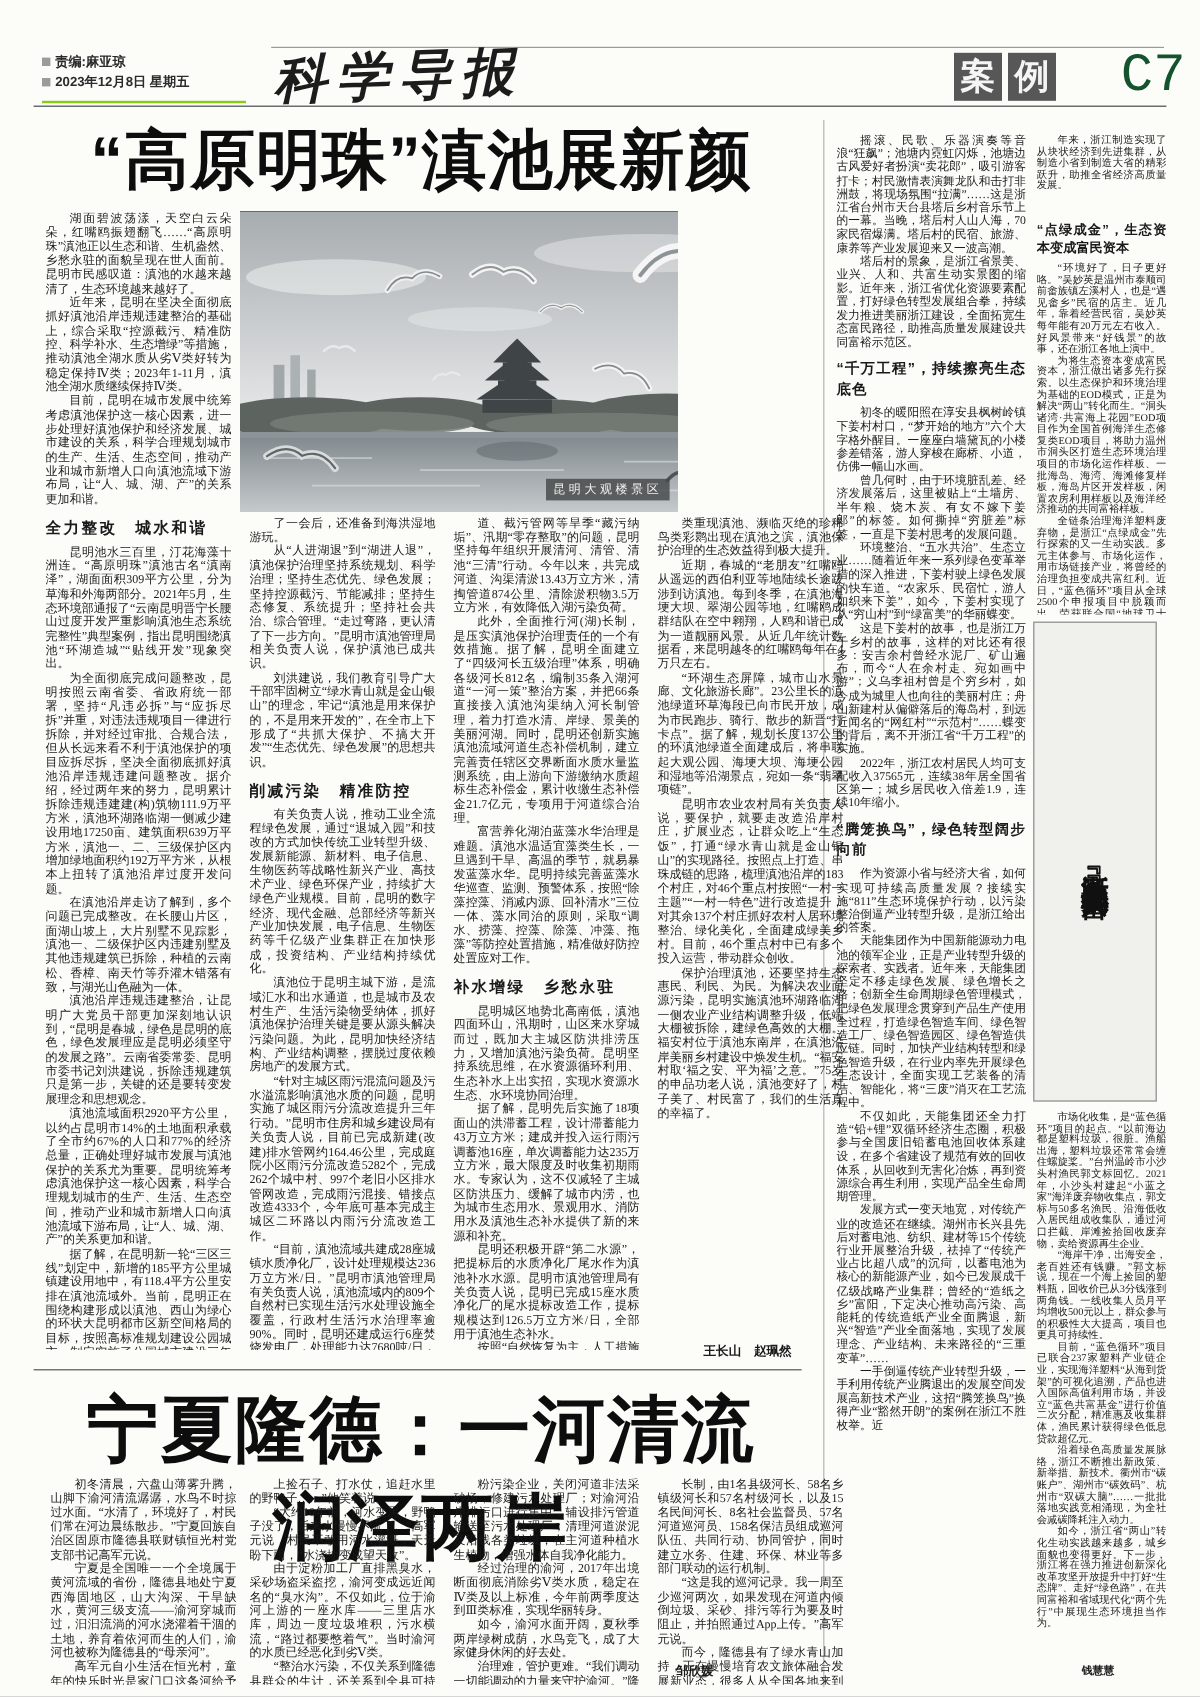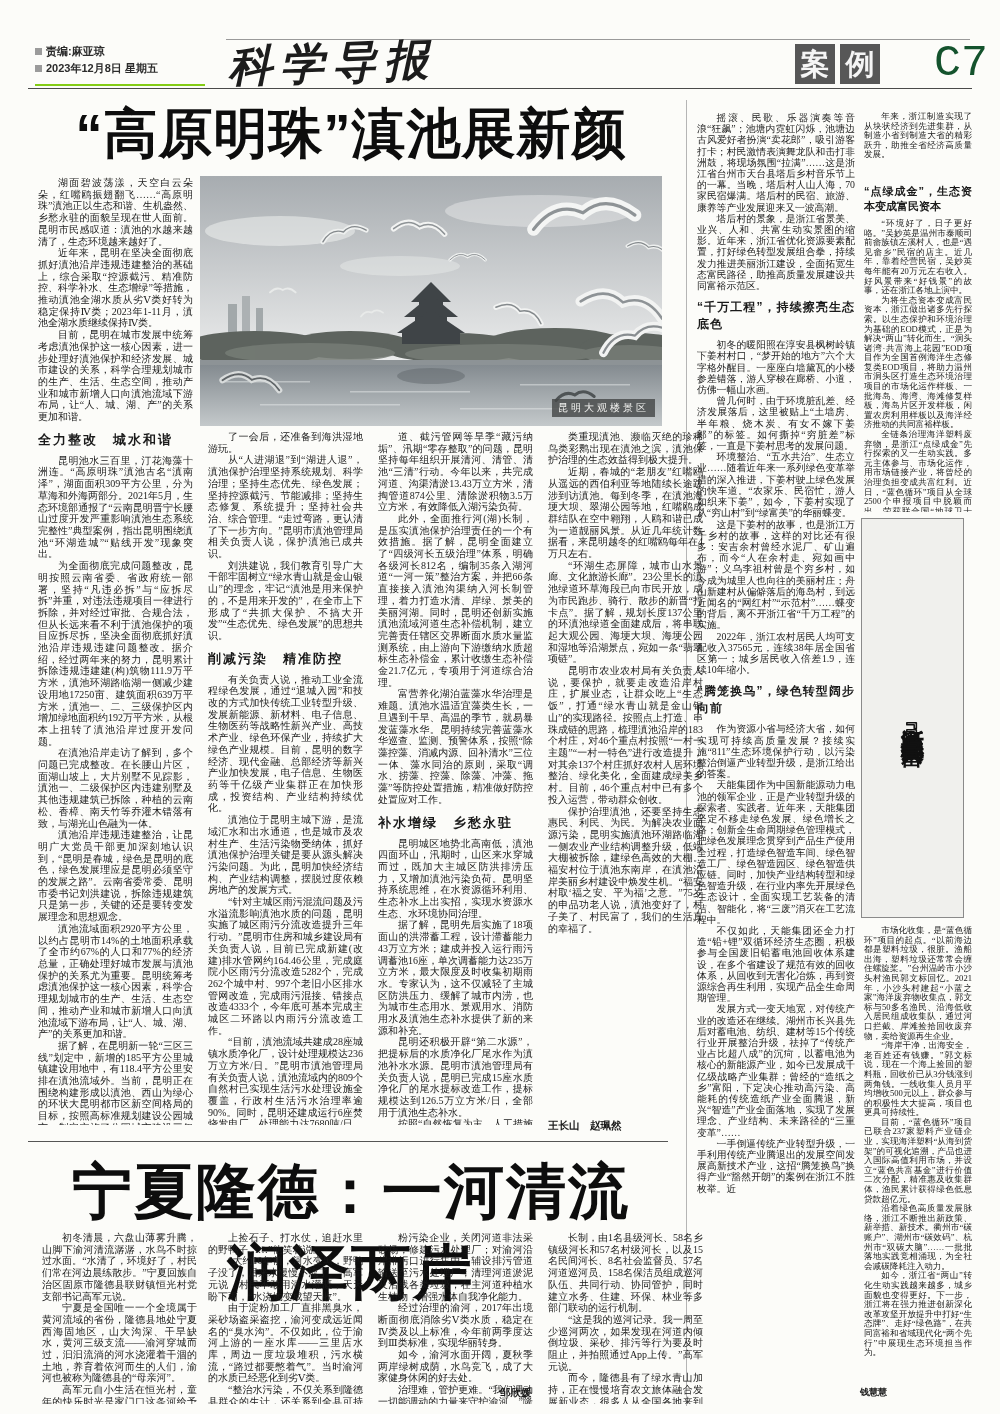--- a/index.html
+++ b/index.html
@@ -20,21 +20,21 @@
         letter-spacing:8px;transform:rotate(-2deg);color:#1c1c1c;font-family:"DejaVu Serif",serif;}
   .section-boxes{position:absolute;left:795px;top:44px;}
   .section-box{display:inline-block;width:40px;height:40px;background:#575757;color:#f5f5f5;
         font-size:29px;font-weight:bold;text-align:center;line-height:40px;margin-right:5px;}
   .page-no{position:absolute;left:934px;top:38px;font-size:45px;font-family:Liberation Mono, monospace;color:#14532d;}
   
   .headline-main{position:absolute;left:36px;top:98px;width:630px;text-align:center;
         font-size:54px;font-weight:900;letter-spacing:1px;
         font-family:"Liberation Sans","DejaVu Sans",sans-serif;color:#0d0d0d;}
   
-  .photo{position:absolute;left:200px;top:176px;width:462px;height:250px;background:#000000;overflow:hidden;}
+  .photo{position:absolute;left:200px;top:176px;width:365px;height:250px;background:#000000;overflow:hidden;}
   .photo-caption{position:absolute;right:7px;bottom:9px;background:rgba(70,72,72,.82);color:#f0f0ee;
         font-size:10px;letter-spacing:3px;padding:2px 6px;font-family:"Liberation Sans",sans-serif;}
   
   .col{position:absolute;overflow:hidden;text-align:justify;}
   .col p.p{margin:0;font-size:10px;line-height:11.7px;text-indent:2em;}
   .col h4.h{margin:8px 0 6px;font-size:13px;letter-spacing:2px;text-indent:0;
         font-family:"Liberation Sans","DejaVu Sans",sans-serif;font-weight:bold;}
   .c1{left:38px;top:177px;width:155px;height:948px;}
   .c2{left:208px;top:431px;width:155px;height:694px;}
   .c3{left:378px;top:431px;width:155px;height:694px;}
@@ -46,21 +46,21 @@
   .c6a{left:864px;top:112px;width:108px;height:400px;}
   .c6b{left:864px;top:926px;width:108px;height:452px;}
   .c6a p.p,.c6b p.p{font-size:8.6px;line-height:9.6px;}
   .c6a h4.h{font-size:11px;letter-spacing:0;margin:24px 0 5px;}
   
   .n1{left:42px;top:1232px;width:155px;height:172px;}
   .n2{left:208px;top:1232px;width:155px;height:172px;}
   .n3{left:378px;top:1232px;width:155px;height:172px;}
   .n4{left:548px;top:1232px;width:155px;height:172px;}
   
-  .byline{position:absolute;font-weight:bold;text-align:left;font-size:10.5px;}
+  .byline{position:absolute;font-weight:bold;text-align:center;font-size:10.5px;}
   .byline-dianchi{left:548px;top:1119px;width:150px;}
   .byline-ningxia{left:500px;top:1386px;width:158px;}
   .byline-zhejiang{left:860px;top:1386px;width:110px;font-size:9px;}
   
   .vbox{position:absolute;left:861px;top:518px;width:101px;height:398px;background:#f0f0ed;
         border:1px solid #8a8a8a;display:flex;align-items:center;justify-content:center;}
   .vtext{writing-mode:vertical-rl;font-size:23px;font-weight:900;letter-spacing:1px;
         font-family:"Liberation Serif","DejaVu Serif",serif;color:#111;}
 </style>
 </head>

